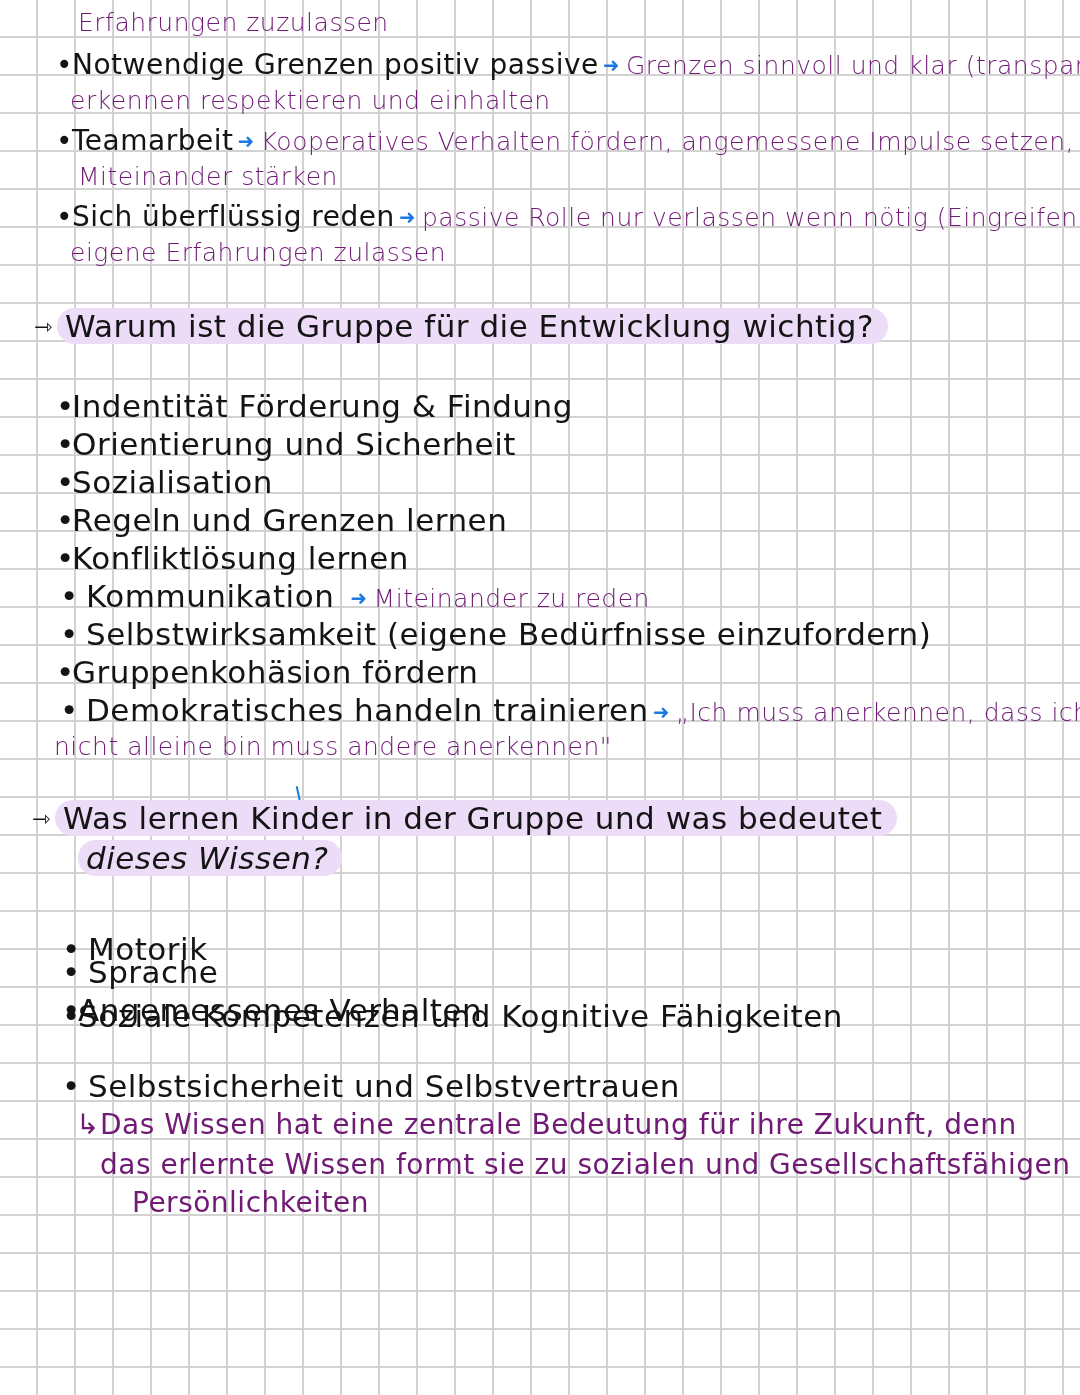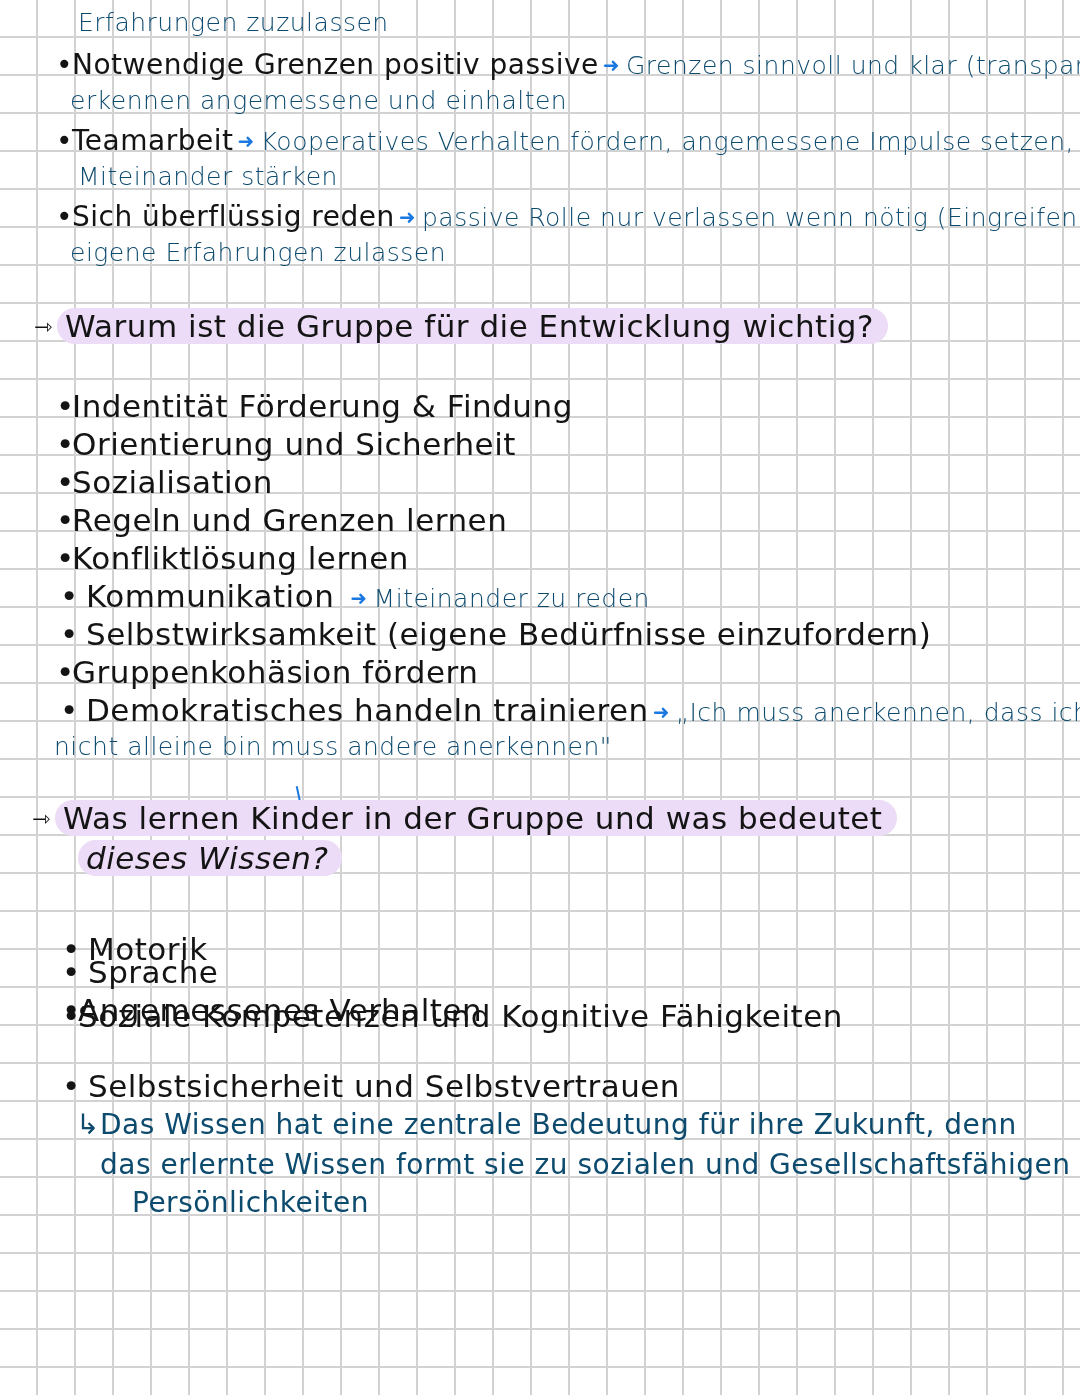--- a/index.html
+++ b/index.html
@@ -12,21 +12,21 @@
     background-size: 38px 38px;
     background-position: -2px -2px;
     font-family: "DejaVu Sans", sans-serif;
   }
   .line {
     position: absolute; white-space: nowrap;
     font-family: "DejaVu Sans", sans-serif;
     letter-spacing: 0.5px;
   }
   .black { color: #141414; }
-  .blue { color: #0c4a6e; }
+  .blue { color: #701a75; }
   .sm { font-size: 25px; font-weight: 300; }
   .md { font-size: 28px; }
   .lg { font-size: 31px; }
   .bullet { display: inline-block; width: 16px; }
   .arrow { color: #1a78e0; font-size: 20px; margin: 0 6px 0 4px; vertical-align: 2px; }
   .hl {
     background: #ecdcf7;
     border-radius: 20px;
     padding: 0 14px 0 8px;
   }
@@ -35,21 +35,21 @@
   .tick { position: absolute; width: 2px; height: 22px; background: #1a78e0; transform: rotate(-12deg); }
 </style>
 </head>
 <body>
 
 <div class="line blue sm" style="left:78px; top:8px;">Erfahrungen  zuzulassen</div>
 
 <div class="line md" style="left:56px; top:48px;">
   <span class="bullet black">•</span><span class="black">Notwendige Grenzen positiv passive</span><span class="arrow">➜</span><span class="blue sm">Grenzen sinnvoll und klar (transparent),</span>
 </div>
-<div class="line blue sm" style="left:70px; top:86px;">erkennen angemessene und einhalten</div>
+<div class="line blue sm" style="left:70px; top:86px;">erkennen respektieren und einhalten</div>
 
 <div class="line md" style="left:56px; top:124px;">
   <span class="bullet black">•</span><span class="black">Teamarbeit</span><span class="arrow">➜</span><span class="blue sm">Kooperatives Verhalten fördern, angemessene Impulse setzen,</span>
 </div>
 <div class="line blue sm" style="left:78px; top:162px;">Miteinander stärken</div>
 
 <div class="line md" style="left:56px; top:200px;">
   <span class="bullet black">•</span><span class="black">Sich überflüssig reden</span><span class="arrow">➜</span><span class="blue sm">passive Rolle nur verlassen wenn nötig (Eingreifen),</span>
 </div>
 <div class="line blue sm" style="left:70px; top:238px;">eigene Erfahrungen zulassen</div>

